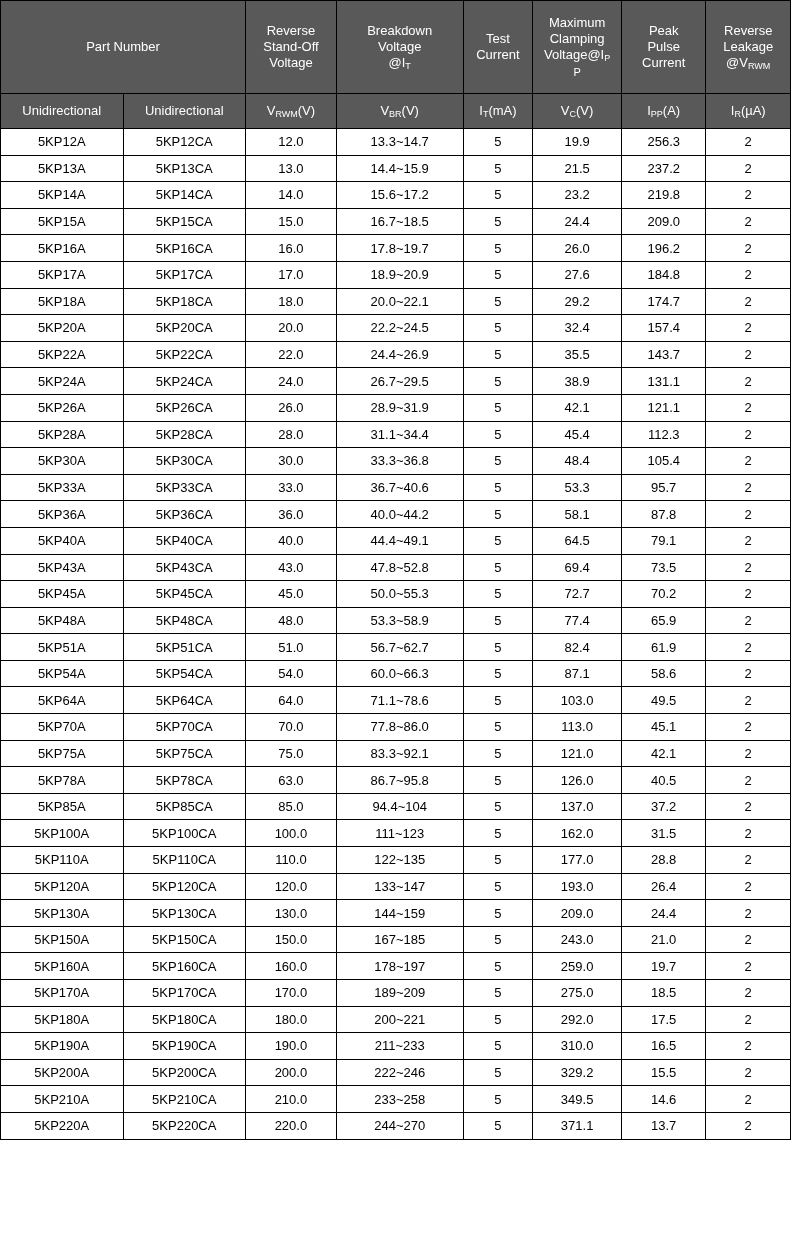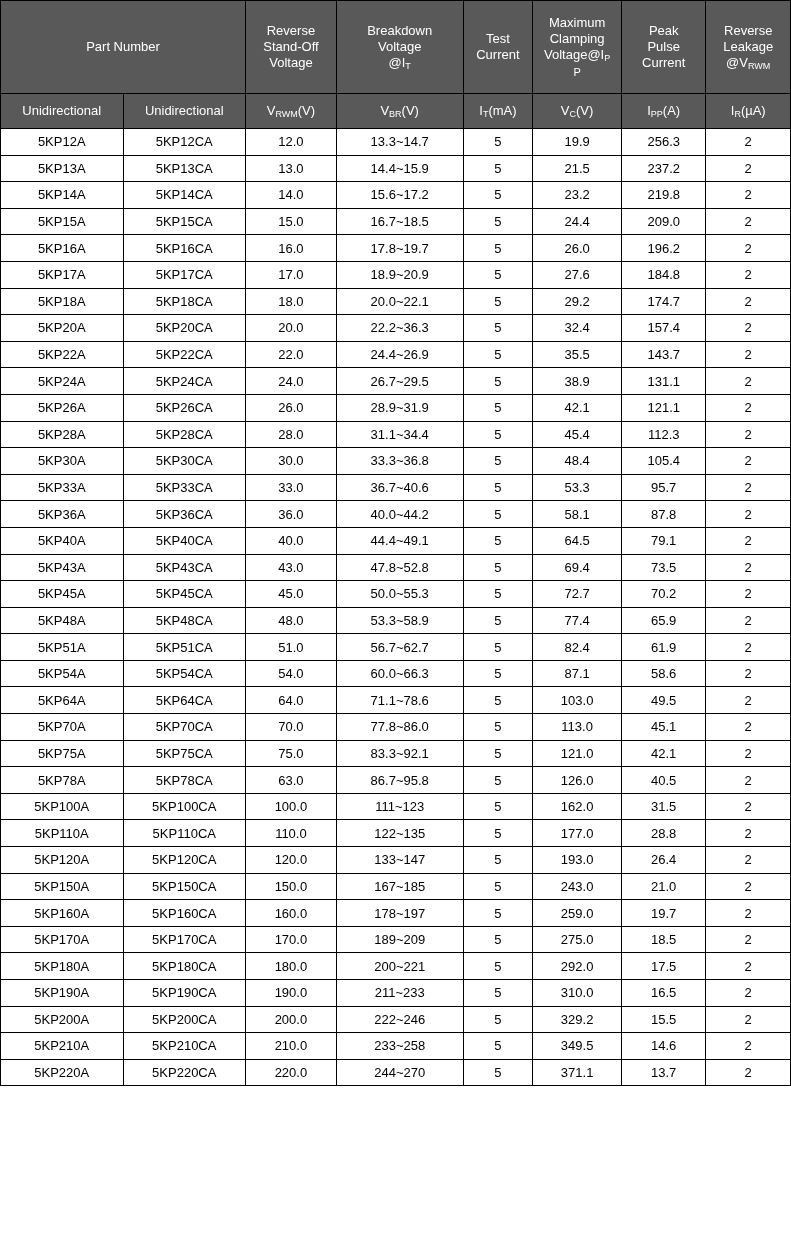--- a/index.html
+++ b/index.html
@@ -197,21 +197,21 @@
         <td>20.0~22.1</td>
         <td>5</td>
         <td>29.2</td>
         <td>174.7</td>
         <td>2</td>
       </tr>
       <tr>
         <td>5KP20A</td>
         <td>5KP20CA</td>
         <td>20.0</td>
-        <td>22.2~36.3</td>
+        <td>22.2~24.5</td>
         <td>5</td>
         <td>32.4</td>
         <td>157.4</td>
         <td>2</td>
       </tr>
       <tr>
         <td>5KP22A</td>
         <td>5KP22CA</td>
         <td>22.0</td>
         <td>24.4~26.9</td>
@@ -374,20 +374,30 @@
         <td>5KP78A</td>
         <td>5KP78CA</td>
         <td>63.0</td>
         <td>86.7~95.8</td>
         <td>5</td>
         <td>126.0</td>
         <td>40.5</td>
         <td>2</td>
       </tr>
       <tr>
+        <td>5KP85A</td>
+        <td>5KP85CA</td>
+        <td>85.0</td>
+        <td>94.4~104</td>
+        <td>5</td>
+        <td>137.0</td>
+        <td>37.2</td>
+        <td>2</td>
+      </tr>
+      <tr>
         <td>5KP100A</td>
         <td>5KP100CA</td>
         <td>100.0</td>
         <td>111~123</td>
         <td>5</td>
         <td>162.0</td>
         <td>31.5</td>
         <td>2</td>
       </tr>
       <tr>
@@ -404,20 +414,30 @@
         <td>5KP120A</td>
         <td>5KP120CA</td>
         <td>120.0</td>
         <td>133~147</td>
         <td>5</td>
         <td>193.0</td>
         <td>26.4</td>
         <td>2</td>
       </tr>
       <tr>
+        <td>5KP130A</td>
+        <td>5KP130CA</td>
+        <td>130.0</td>
+        <td>144~159</td>
+        <td>5</td>
+        <td>209.0</td>
+        <td>24.4</td>
+        <td>2</td>
+      </tr>
+      <tr>
         <td>5KP150A</td>
         <td>5KP150CA</td>
         <td>150.0</td>
         <td>167~185</td>
         <td>5</td>
         <td>243.0</td>
         <td>21.0</td>
         <td>2</td>
       </tr>
       <tr>

